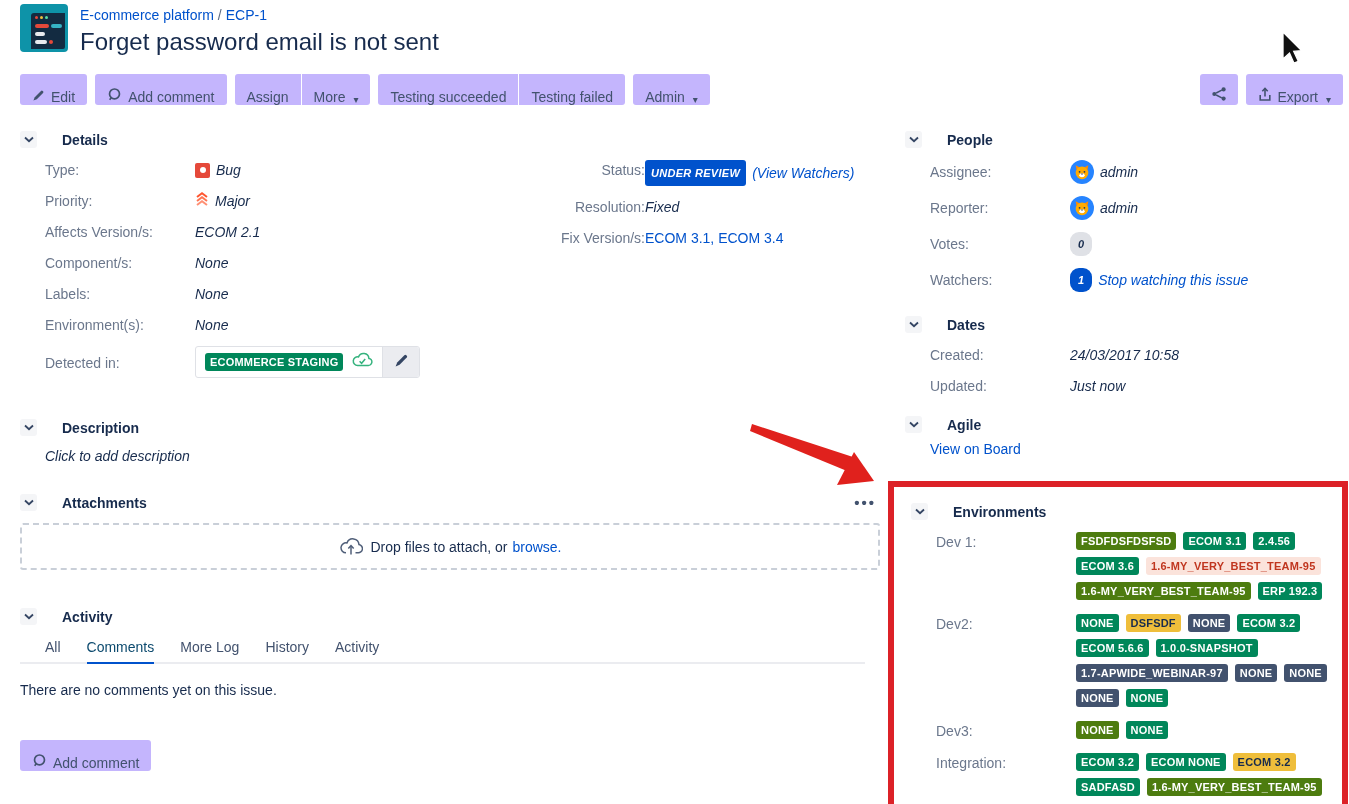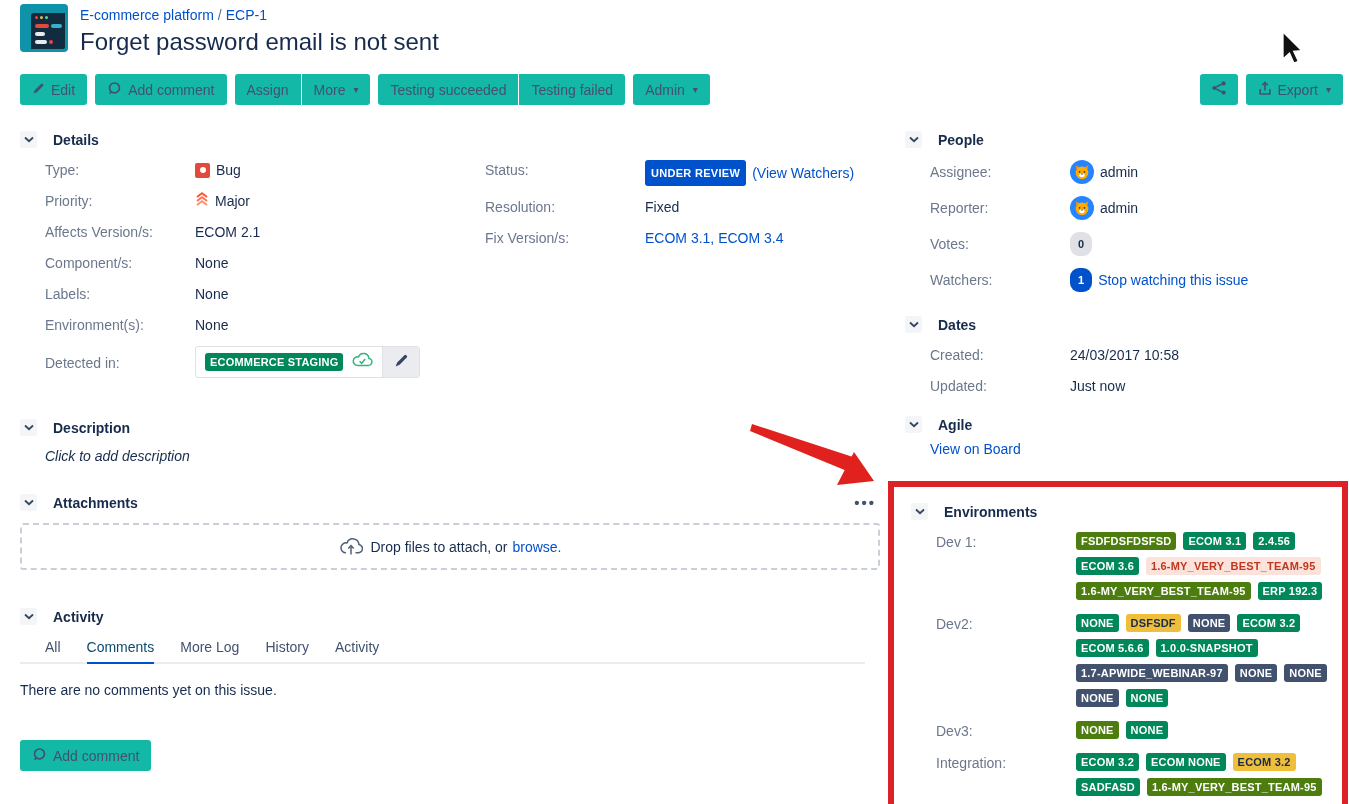--- a/index.html
+++ b/index.html
@@ -14,50 +14,50 @@
   .proj-avatar .dots { position:absolute; left:4px; top:3px; display:flex; gap:2px; }
   .proj-avatar .dots i { width:3px; height:3px; border-radius:50%; display:block; }
   .proj-avatar .bar { position:absolute; height:4px; border-radius:2px; }
   .crumbs { font-size:14px; line-height:18px; padding-top:2px; }
   .crumbs a { color:#0052CC; text-decoration:none; }
   .crumb-sep { color:#5E6C84; padding:0 4px; }
   .issue-title { font-size:24px; font-weight:400; color:#172B4D; margin-top:4px; }
 
   
   .toolbar { display:flex; align-items:center; margin-top:18px; gap:8px; }
-  .btn { display:inline-flex; align-items:center; gap:6px; background:#14b8a6; color:#42526E;
+  .btn { display:inline-flex; align-items:flex-end; gap:6px; background:#c4b5fd; color:#42526E;
     border:none; border-radius:3px; padding:0 12px; height:31px; font-size:14px;
     font-family:"Liberation Sans",sans-serif; cursor:pointer; white-space:nowrap; }
   .btn-group { display:inline-flex; border-radius:3px; overflow:hidden; }
   .btn-group .btn { border-radius:0; }
   .btn-group .btn + .btn { border-left:1px solid #fff; }
   .chev { font-size:10px; color:#42526E; margin-left:2px; }
   .tb-spacer { flex:1; }
   .icon-btn { width:38px; justify-content:center; padding:0; }
 
   
   .content { display:flex; margin-top:26px; }
   .col-left { width:860px; flex:0 0 auto; }
   .col-right { width:443px; margin-left:25px; flex:0 0 auto; }
 
-  .sec-hdr { display:flex; align-items:center; gap:16px; margin-bottom:12px; }
+  .sec-hdr { display:flex; align-items:center; gap:25px; margin-bottom:12px; }
   .twisty { width:17px; height:17px; background:#F4F5F7; border-radius:3px; border:none;
     display:inline-flex; align-items:center; justify-content:center; cursor:pointer; flex:0 0 auto; }
   .sec-title { font-weight:bold; font-size:14px; color:#172B4D; }
 
   .field-row { display:flex; align-items:flex-start; margin-bottom:11px; line-height:20px; }
   .field-label { color:#6B778C; flex:0 0 auto; }
   .fl-150 { width:150px; } .fl-160 { width:160px; } .fl-140 { width:140px; }
-  .field-val { color:#172B4D; display:flex; align-items:center; gap:6px; flex-wrap:wrap; }
+  .field-val { color:#172B4D; display:flex; align-items:center; gap:6px; flex-wrap:wrap;font-style:italic; }
   .indent { padding-left:25px; }
   a.lnk { color:#0052CC; text-decoration:none; cursor:pointer; }
 
   .details-grid { display:flex; }
   .dg-col1 { width:440px; flex:0 0 auto; }
-  .dg-col2 { flex:1; }
+  .dg-col2 { flex:1;text-align:right; }
 
   
   .bug-ic { width:15px; height:15px; border-radius:2px; background:#E5493A; position:relative; display:inline-block; }
   .bug-ic::after { content:""; position:absolute; left:4.5px; top:4.5px; width:6px; height:6px; border-radius:50%; background:#fff; }
 
   
   .loz-blue { background:#0052CC; color:#fff; font-weight:bold; font-size:11px; border-radius:3px; padding:3px 6px; letter-spacing:.3px; }
 
   
   .detected-box { display:inline-flex; align-items:stretch; border:1px solid #DFE1E6; border-radius:3px; background:#fff; overflow:hidden; }

